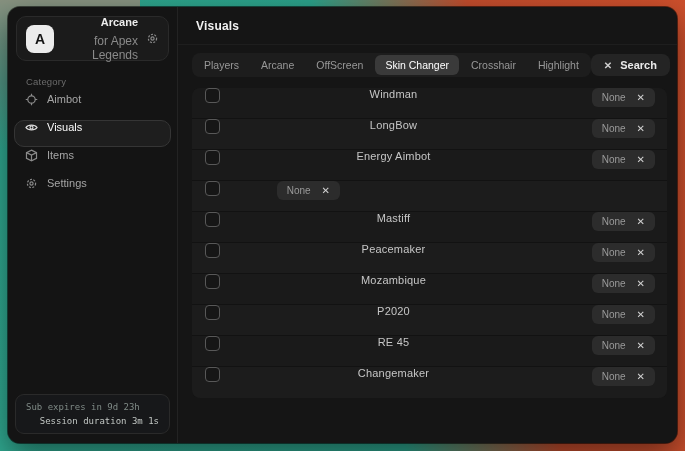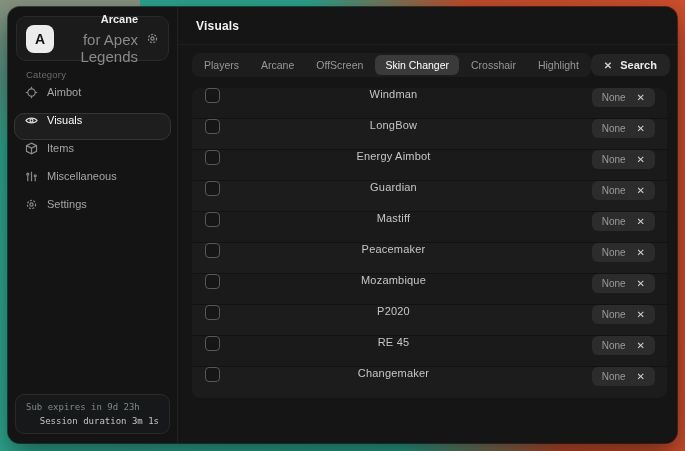--- a/index.html
+++ b/index.html
@@ -22,23 +22,23 @@
   .header-card {
     margin:9px 8px 0; height:45px; background:#1b1b1b; border:1px solid #2a2a2a;
     border-radius:10px; padding:7px 9px; display:flex; align-items:center; gap:8px;
   }
   .logo {
     width:28px; height:28px; border-radius:8px; background:#ececec; color:#141414;
     display:flex; align-items:center; justify-content:center; font-weight:700; font-size:14px; flex:none;
   }
   .app-meta { display:flex; flex-direction:column;text-align:right; }
   .app-title { font-size:11px; font-weight:700; color:#ededed; }
-  .app-sub { font-size:15px; color:#8a8a8a; margin-top:6px; }
+  .app-sub { font-size:12px; color:#8a8a8a; margin-top:6px; }
   .header-gear { margin-left:auto; color:#8a8a8a; display:flex; }
-  .category { margin:8px 0 5px 18px; font-size:9.5px; color:#6b6b6b; letter-spacing:.2px; }
+  .category { margin:15px 0 5px 18px; font-size:9.5px; color:#6b6b6b; letter-spacing:.2px; }
   .nav { display:flex; flex-direction:column; gap:1px; }
   .nav-item {
     display:flex; gap:9px; height:27px; margin:0 6px;
     padding:0 10px; font-size:11px; color:#a5a5a5; border:1px solid transparent;
     border-radius:10px; cursor:default;
   }
   .nav-item .icon { width:13px; height:13px; color:#8a8a8a; display:flex; flex:none; }
   .nav-item .icon svg { width:13px; height:13px; }
   .nav-item.active { background:#1e1e1e; border-color:#353535; color:#fafafa; }
   .nav-item.active .icon { color:#dcdcdc; }
@@ -132,30 +132,20 @@
               <svg viewBox="0 0 14 14" fill="none" stroke="currentColor" stroke-width="1.3">
                 <path d="M7 1.2 12.4 3.9v6.2L7 12.8 1.6 10.1V3.9z"></path>
                 <path d="M1.6 3.9 7 6.6l5.4-2.7M7 6.6v6.2"></path>
               </svg>
             </span>
     <span class="nav-label">Items</span>
   </div>
           <div class="nav-item">
     <span class="icon">
               <svg viewBox="0 0 14 14" fill="none" stroke="currentColor" stroke-width="1.3">
-                <path d="M3 12V6M7 12V2M11 12V8"></path>
-                <circle cx="3" cy="4.5" r="1.1"></circle>
-                <circle cx="11" cy="6.2" r="1.1"></circle>
-              </svg>
-            </span>
-    <span class="nav-label">Miscellaneous</span>
-  </div>
-          <div class="nav-item">
-    <span class="icon">
-              <svg viewBox="0 0 14 14" fill="none" stroke="currentColor" stroke-width="1.3">
                 <circle cx="7" cy="7" r="4.4" stroke-dasharray="2.2 1.5"></circle>
                 <circle cx="7" cy="7" r="1.7"></circle>
               </svg>
             </span>
     <span class="nav-label">Settings</span>
   </div>
         </div>
 
       <div class="sidebar-footer">
         <div class="sf1">Sub expires in 9d 23h</div>
@@ -224,23 +214,20 @@
       <div class="skin-chip">
         <span class="skin-value">None</span>
         <span class="skin-clear">✕</span>
       </div>
     </div>
   </div>
             <div class="trow">
     <div class="cell-check">
       <div class="checkbox"></div>
     </div>
-    <div class="cell-mid">
-      <span class="weapon-name">Guardian</span>
-    </div>
     <div class="cell-skin">
       <div class="skin-chip">
         <span class="skin-value">None</span>
         <span class="skin-clear">✕</span>
       </div>
     </div>
   </div>
             <div class="trow">
     <div class="cell-check">
       <div class="checkbox"></div>

